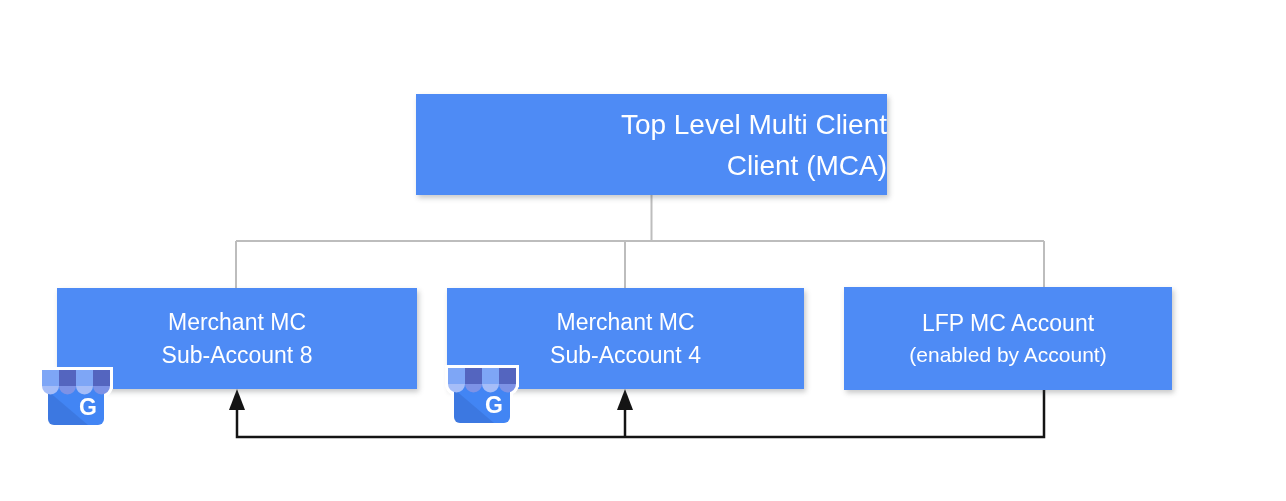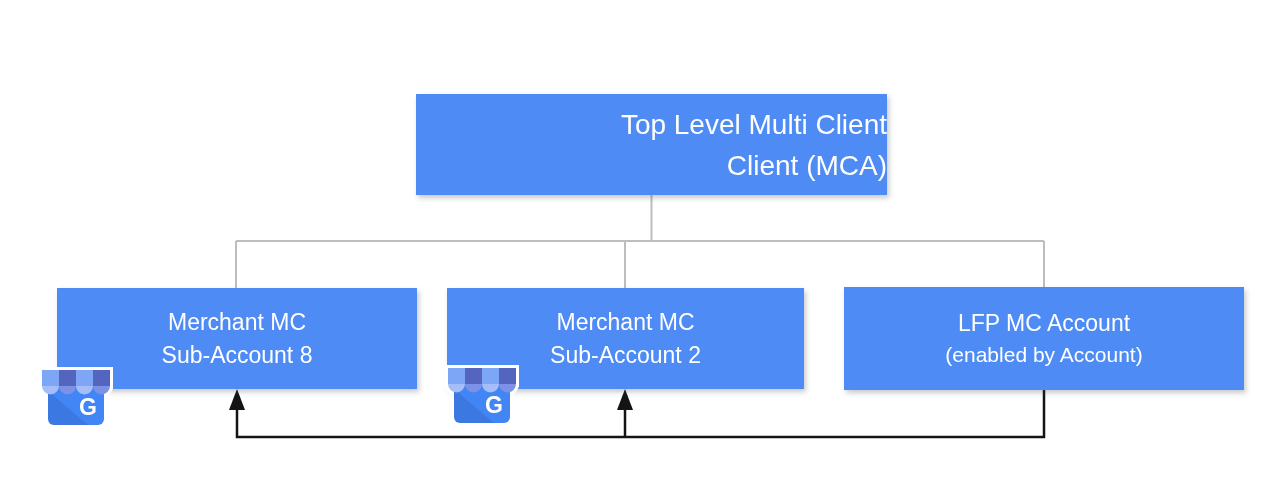--- a/index.html
+++ b/index.html
@@ -19,21 +19,21 @@
     flex-direction: column;
     align-items: center;
     justify-content: center;
     text-align: center;
     box-shadow: 2px 3px 5px rgba(60, 64, 67, 0.28);
   }
   .node span { display: block; }
   .node-top  { left: 416px; top: 94px;  width: 471px; height: 101px; font-size: 28px; line-height: 41px; align-items: flex-end; }
   .node-m1   { left: 57px;  top: 288px; width: 360px; height: 101px; font-size: 23px; line-height: 33px; }
   .node-m2   { left: 447px; top: 288px; width: 357px; height: 101px; font-size: 23px; line-height: 33px; }
-  .node-lfp  { left: 844px; top: 287px; width: 400px; height: 103px; font-size: 23px; line-height: 32px; }
+  .node-lfp  { left: 844px; top: 287px; width: 328px; height: 103px; font-size: 23px; line-height: 32px; }
   .node-lfp .line2 { font-size: 21px; }
   .overlay {
     position: absolute;
     left: 0; top: 0;
     width: 1286px;
     height: 501px;
     pointer-events: none;
   }
   .gmb-icon { position: absolute; width: 78px; height: 62px; }
   .gmb-1 { left: 38px;  top: 367px; }
@@ -67,21 +67,21 @@
     <span class="line2">Client (MCA)</span>
   </div>
 
   <div class="node node-m1">
     <span class="line1">Merchant MC</span>
     <span class="line2">Sub-Account 8</span>
   </div>
 
   <div class="node node-m2">
     <span class="line1">Merchant MC</span>
-    <span class="line2">Sub-Account 2</span>
+    <span class="line2">Sub-Account 4</span>
   </div>
 
   <div class="node node-lfp">
     <span class="line1">LFP MC Account</span>
     <span class="line2">(enabled by Account)</span>
   </div>
 
   <div class="gmb-icon gmb-1">
     <svg viewBox="0 0 78 62" width="78" height="62" xmlns="http://www.w3.org/2000/svg">
 

